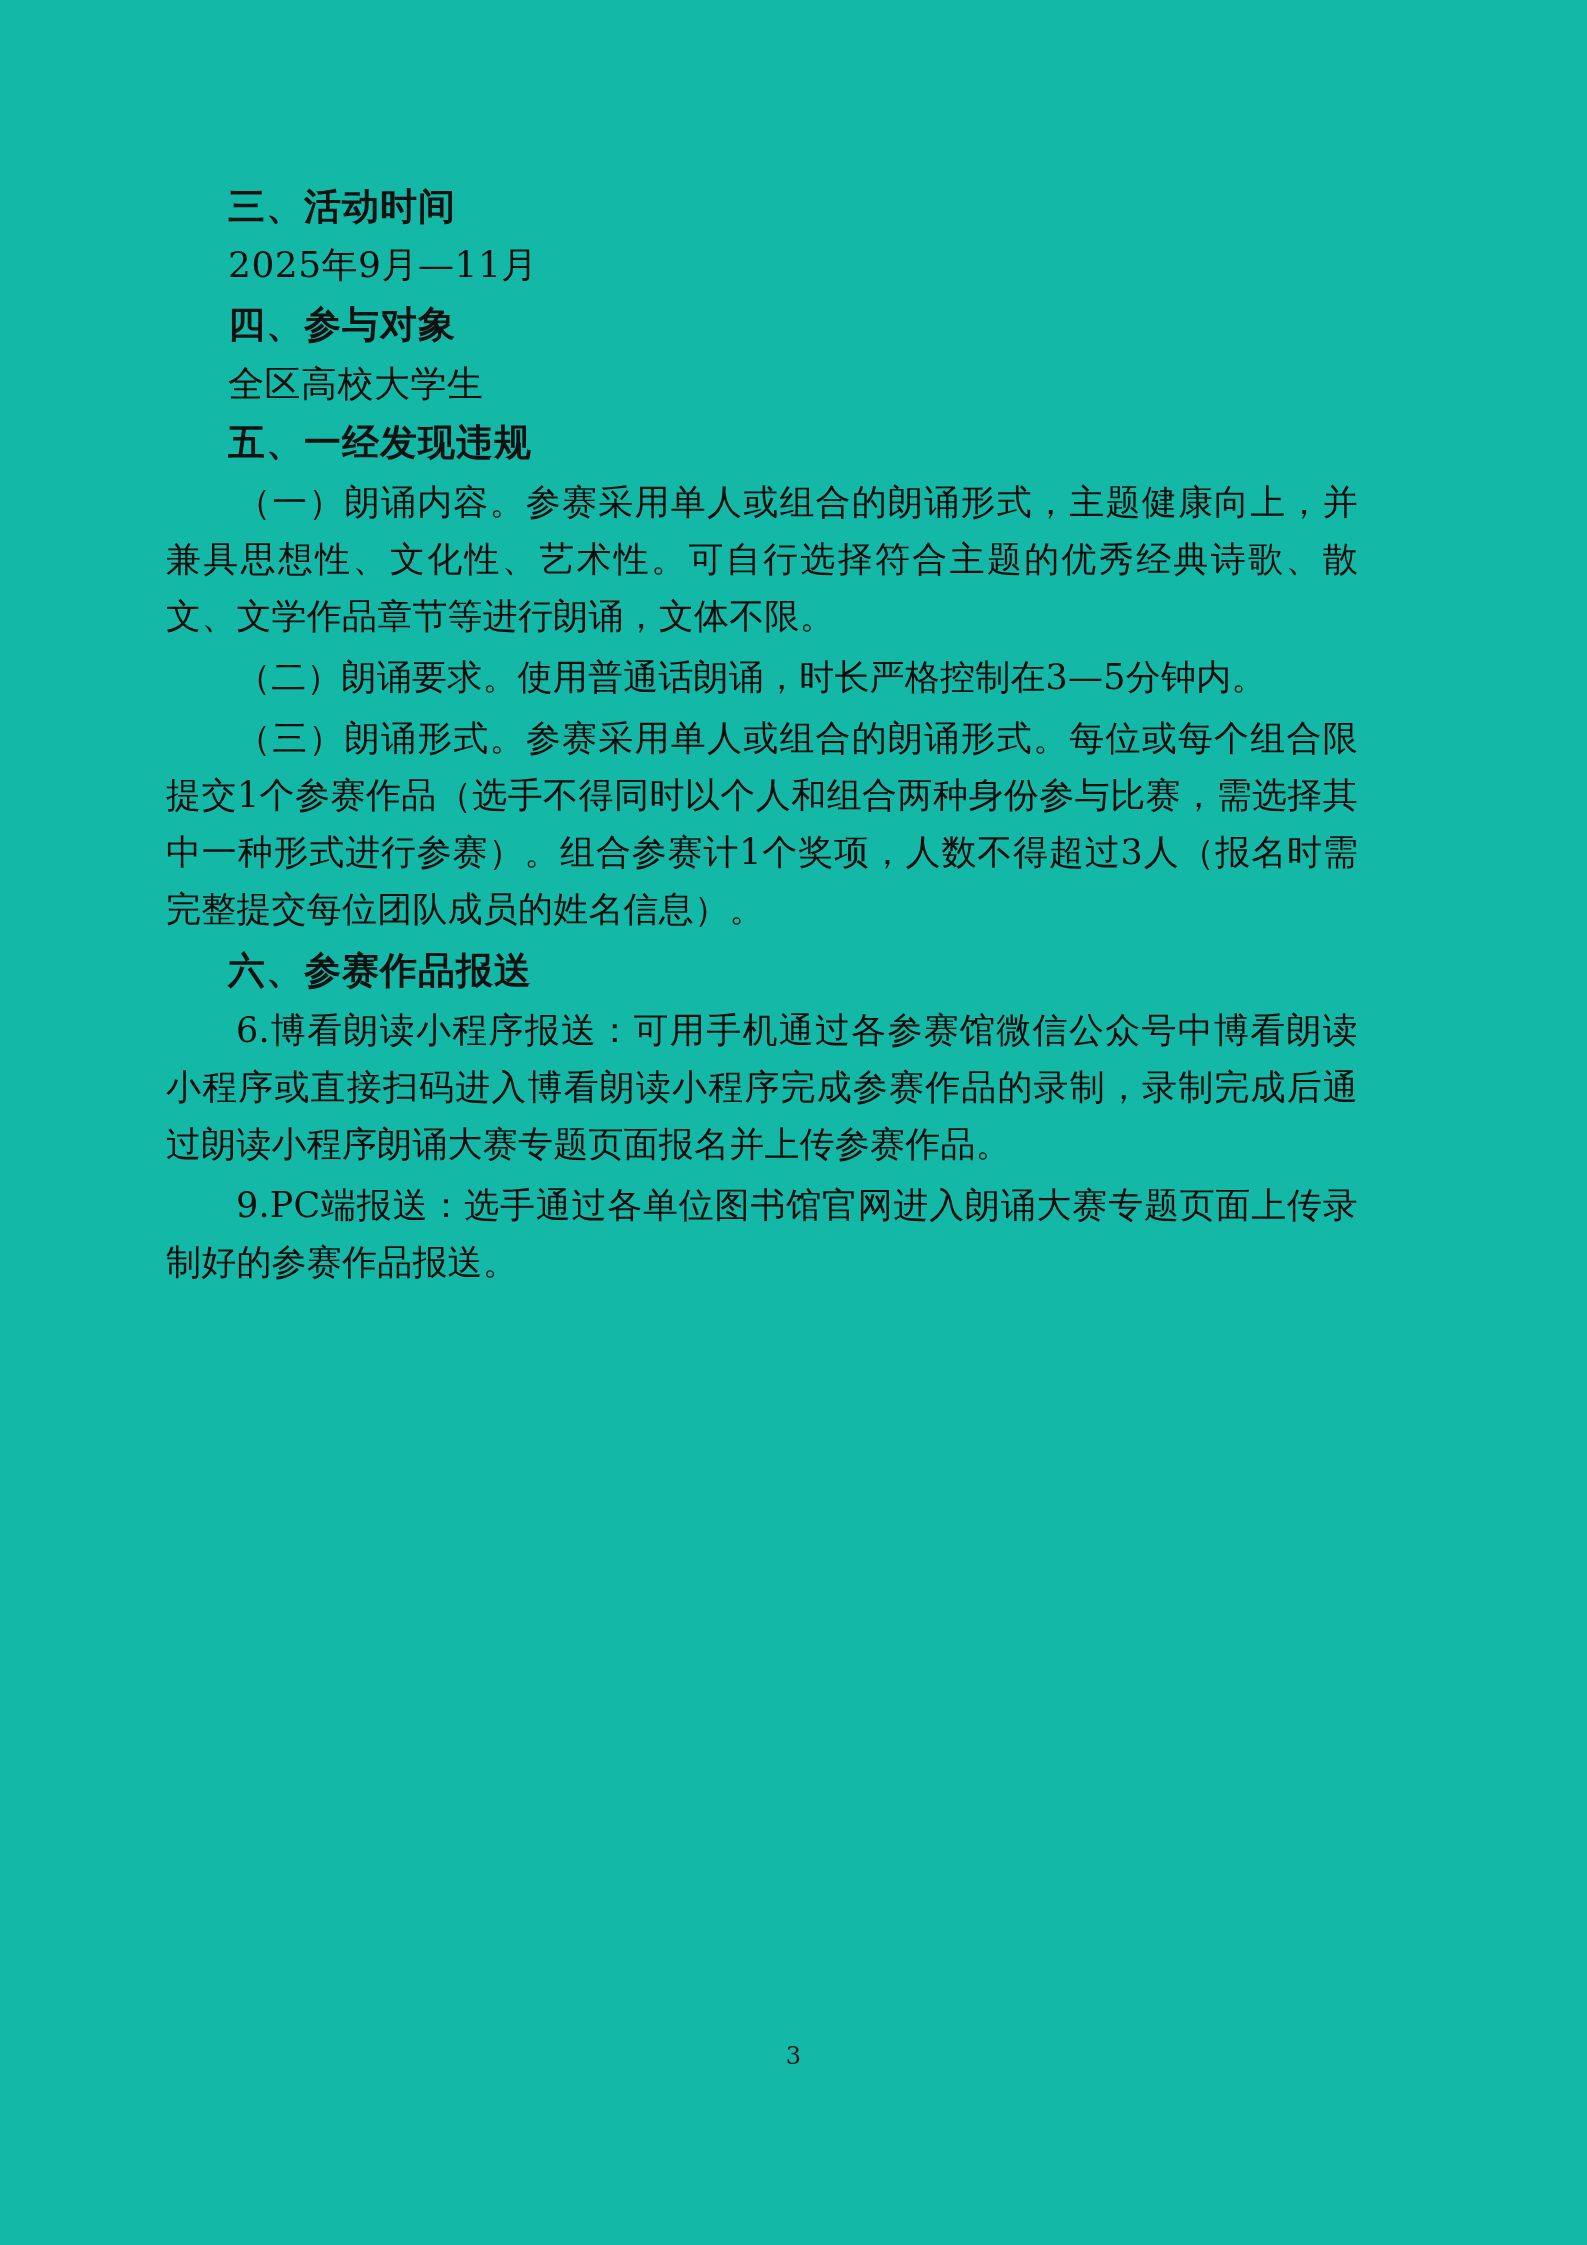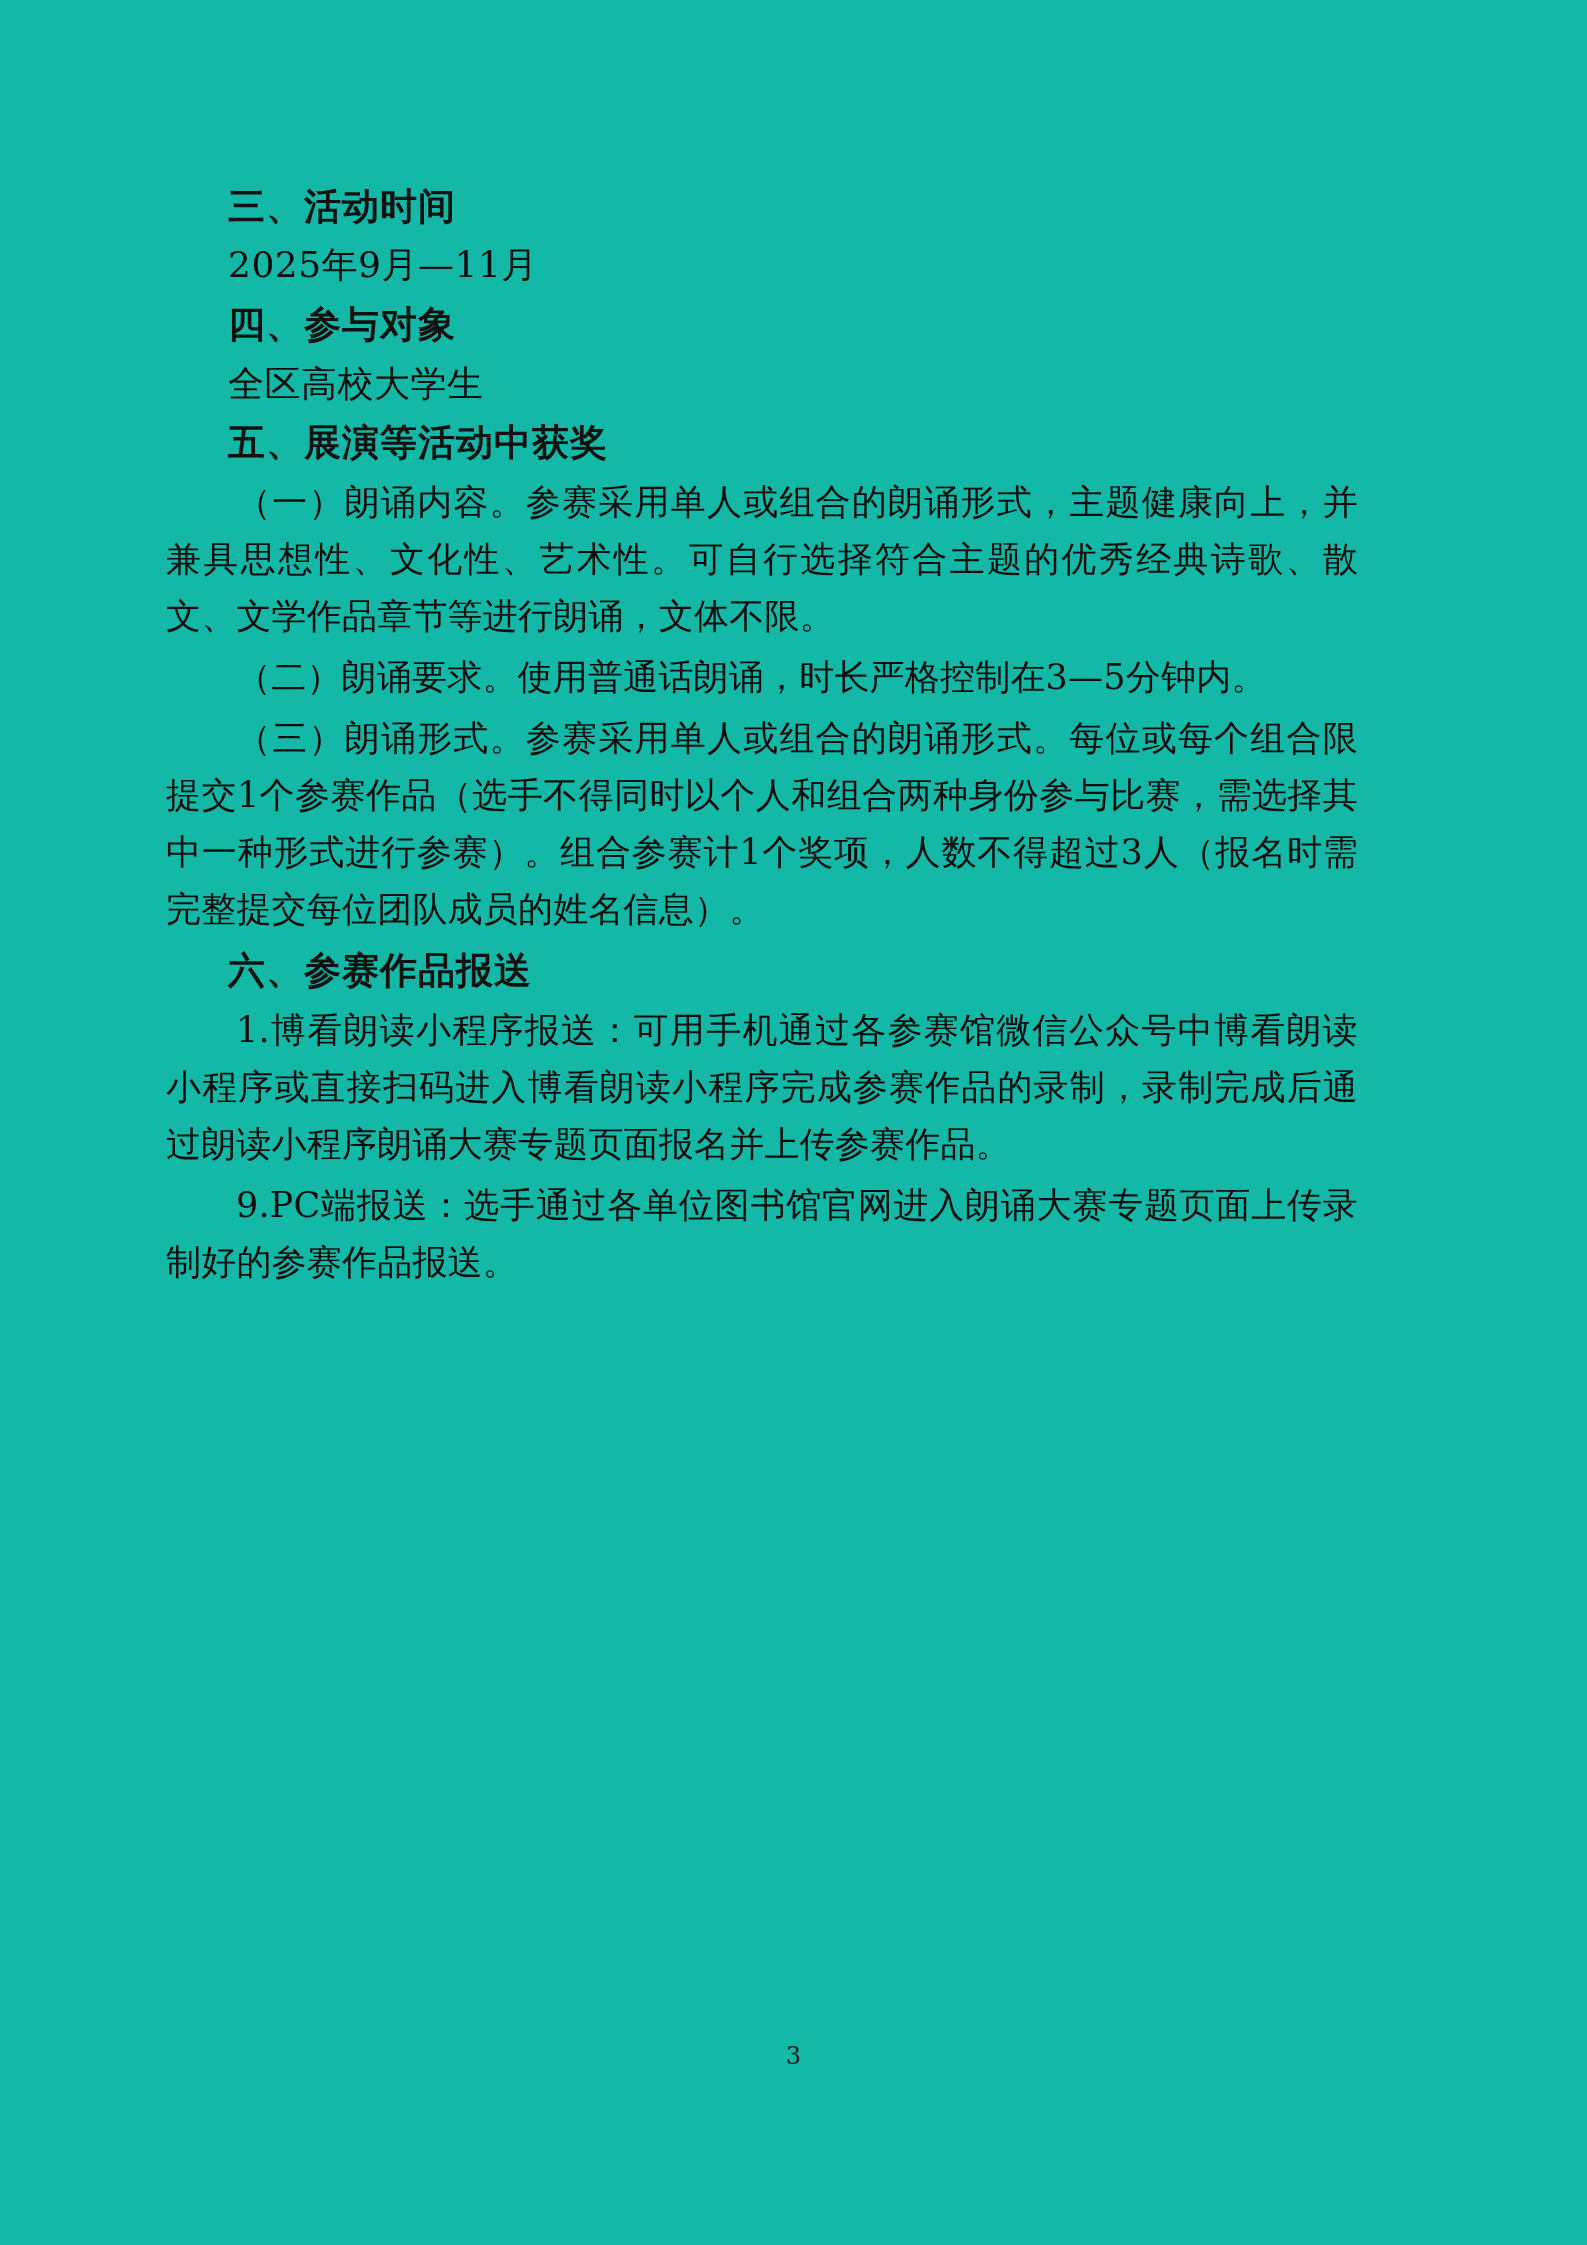--- a/index.html
+++ b/index.html
@@ -71,25 +71,25 @@
 
 <div class="page">
   <div class="content">
 
     <h2 class="heading head-offset">三、活动时间</h2>
     <p class="plain body-shift" style="margin-left:0;width:1130px;">2025年9月—11月</p>
 
     <h2 class="heading head-offset">四、参与对象</h2>
     <p class="plain">全区高校大学生</p>
 
-    <h2 class="heading head-offset">五、展演等活动中获奖</h2>
+    <h2 class="heading head-offset">五、一经发现违规</h2>
     <p class="para body-shift">（一）朗诵内容。参赛采用单人或组合的朗诵形式，主题健康向上，并兼具思想性、文化性、艺术性。可自行选择符合主题的优秀经典诗歌、散文、文学作品章节等进行朗诵，文体不限。</p>
     <p class="para body-shift">（二）朗诵要求。使用普通话朗诵，时长严格控制在3—5分钟内。</p>
     <p class="para body-shift">（三）朗诵形式。参赛采用单人或组合的朗诵形式。每位或每个组合限提交1个参赛作品（选手不得同时以个人和组合两种身份参与比赛，需选择其中一种形式进行参赛）。组合参赛计1个奖项，人数不得超过3人（报名时需完整提交每位团队成员的姓名信息）。</p>
 
     <h2 class="heading head-offset">六、参赛作品报送</h2>
-    <p class="para body-shift">1.博看朗读小程序报送：可用手机通过各参赛馆微信公众号中博看朗读小程序或直接扫码进入博看朗读小程序完成参赛作品的录制，录制完成后通过朗读小程序朗诵大赛专题页面报名并上传参赛作品。</p>
+    <p class="para body-shift">6.博看朗读小程序报送：可用手机通过各参赛馆微信公众号中博看朗读小程序或直接扫码进入博看朗读小程序完成参赛作品的录制，录制完成后通过朗读小程序朗诵大赛专题页面报名并上传参赛作品。</p>
     <p class="para body-shift">9.PC端报送：选手通过各单位图书馆官网进入朗诵大赛专题页面上传录制好的参赛作品报送。</p>
 
   </div>
 
   <div class="page-number">3</div>
 </div>
 
 </body></html>

